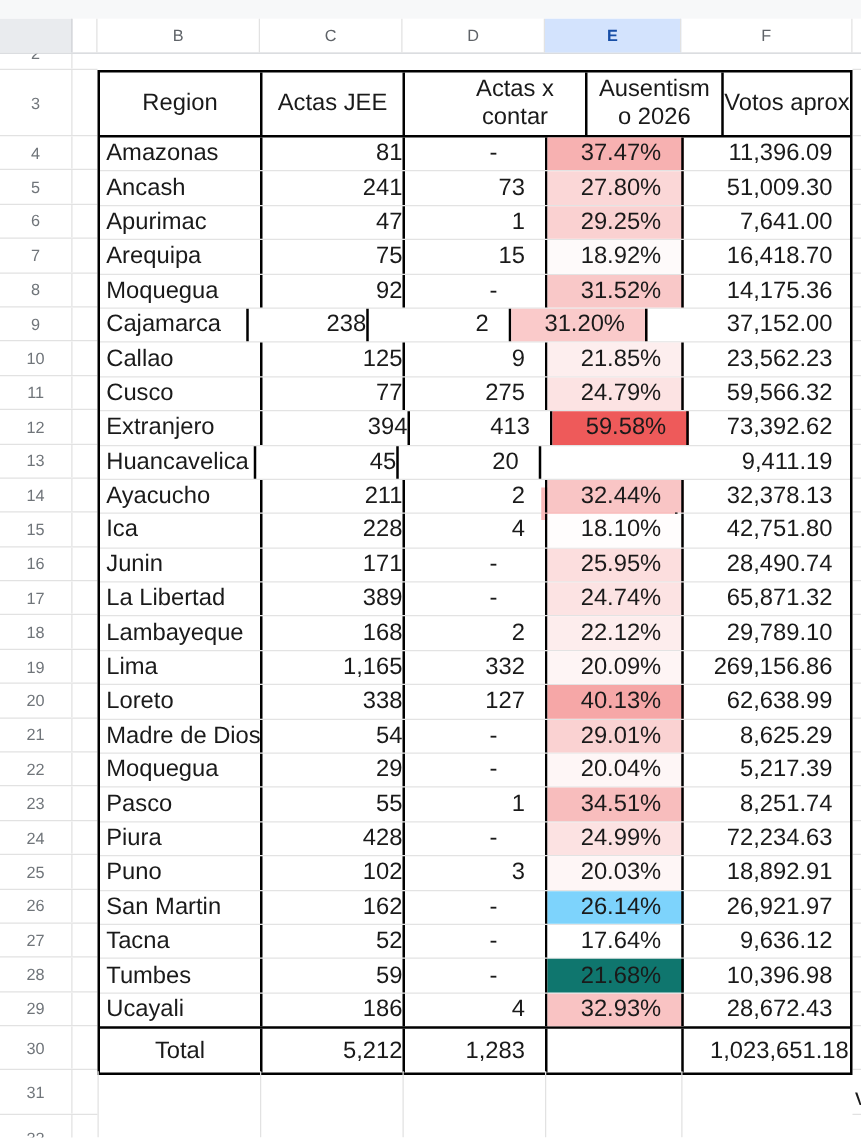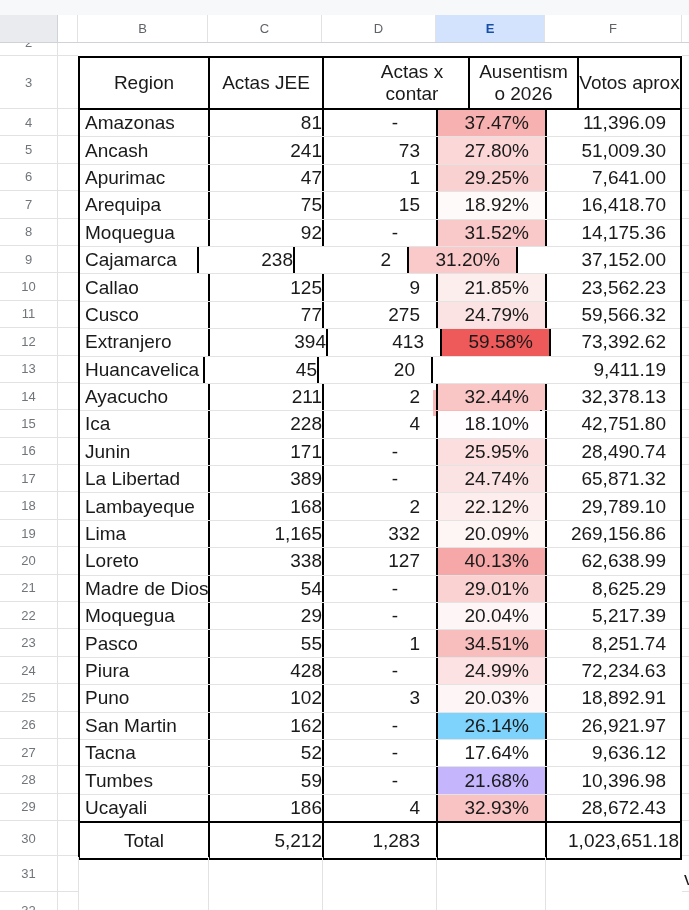--- a/index.html
+++ b/index.html
@@ -442,21 +442,21 @@
         <div class="cell c-region" style="width: 130px;">Tacna</div>
         <div class="cell c-num" style="width: 114px;">52</div>
         <div class="cell c-cnt dash" style="width: 114px;">-</div>
         <div class="cell c-pct" style="width: 109px; background: rgb(255, 255, 255);">17.64%</div>
         <div class="cell c-vot last">9,636.12</div>
       </div>
       <div class="trow data">
         <div class="cell c-region" style="width: 130px;">Tumbes</div>
         <div class="cell c-num" style="width: 114px;">59</div>
         <div class="cell c-cnt dash" style="width: 114px;">-</div>
-        <div class="cell c-pct" style="width: 109px; background: #c4b5fd;">21.68%</div>
+        <div class="cell c-pct" style="width: 109px; background: #0f766e;">21.68%</div>
         <div class="cell c-vot last">10,396.98</div>
       </div>
       <div class="trow last-data">
         <div class="cell c-region" style="width: 130px;">Ucayali</div>
         <div class="cell c-num" style="width: 114px;">186</div>
         <div class="cell c-cnt" style="width: 114px;">4</div>
         <div class="cell c-pct" style="width: 109px; background: rgb(249, 195, 195);">32.93%</div>
         <div class="cell c-vot last">28,672.43</div>
       </div>
       <div class="trow total">

